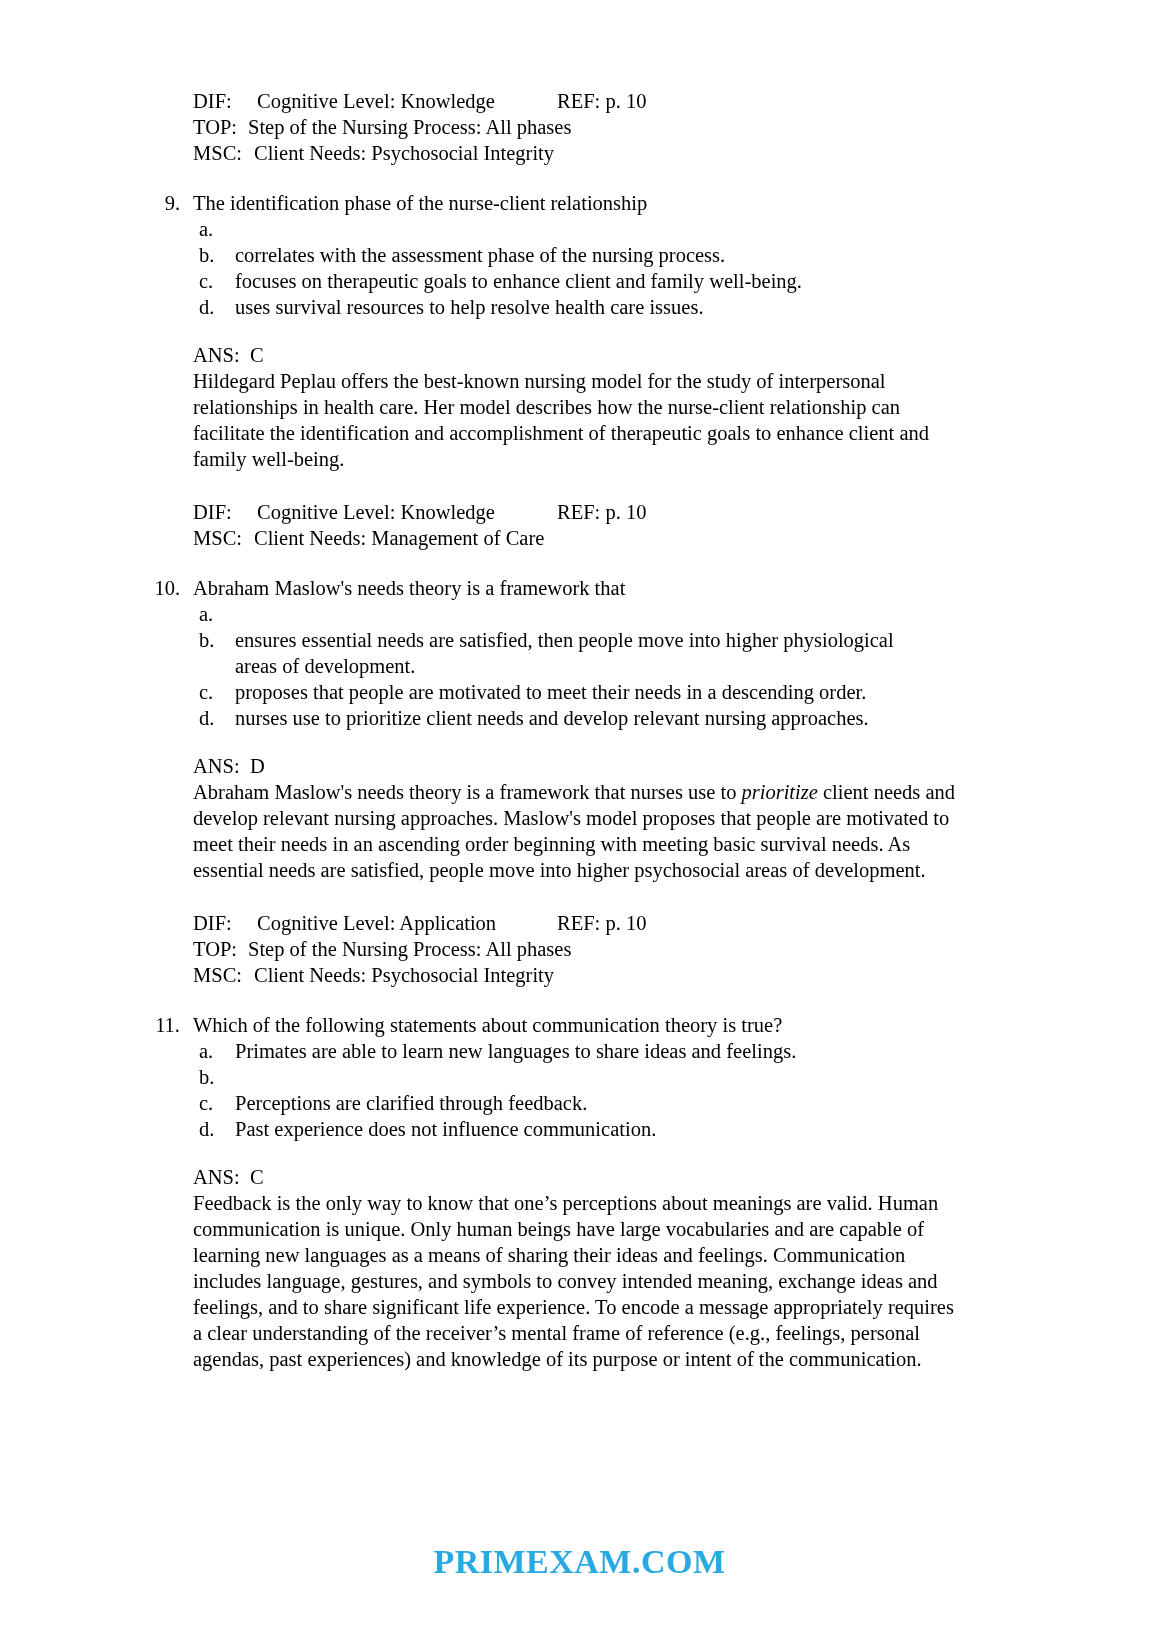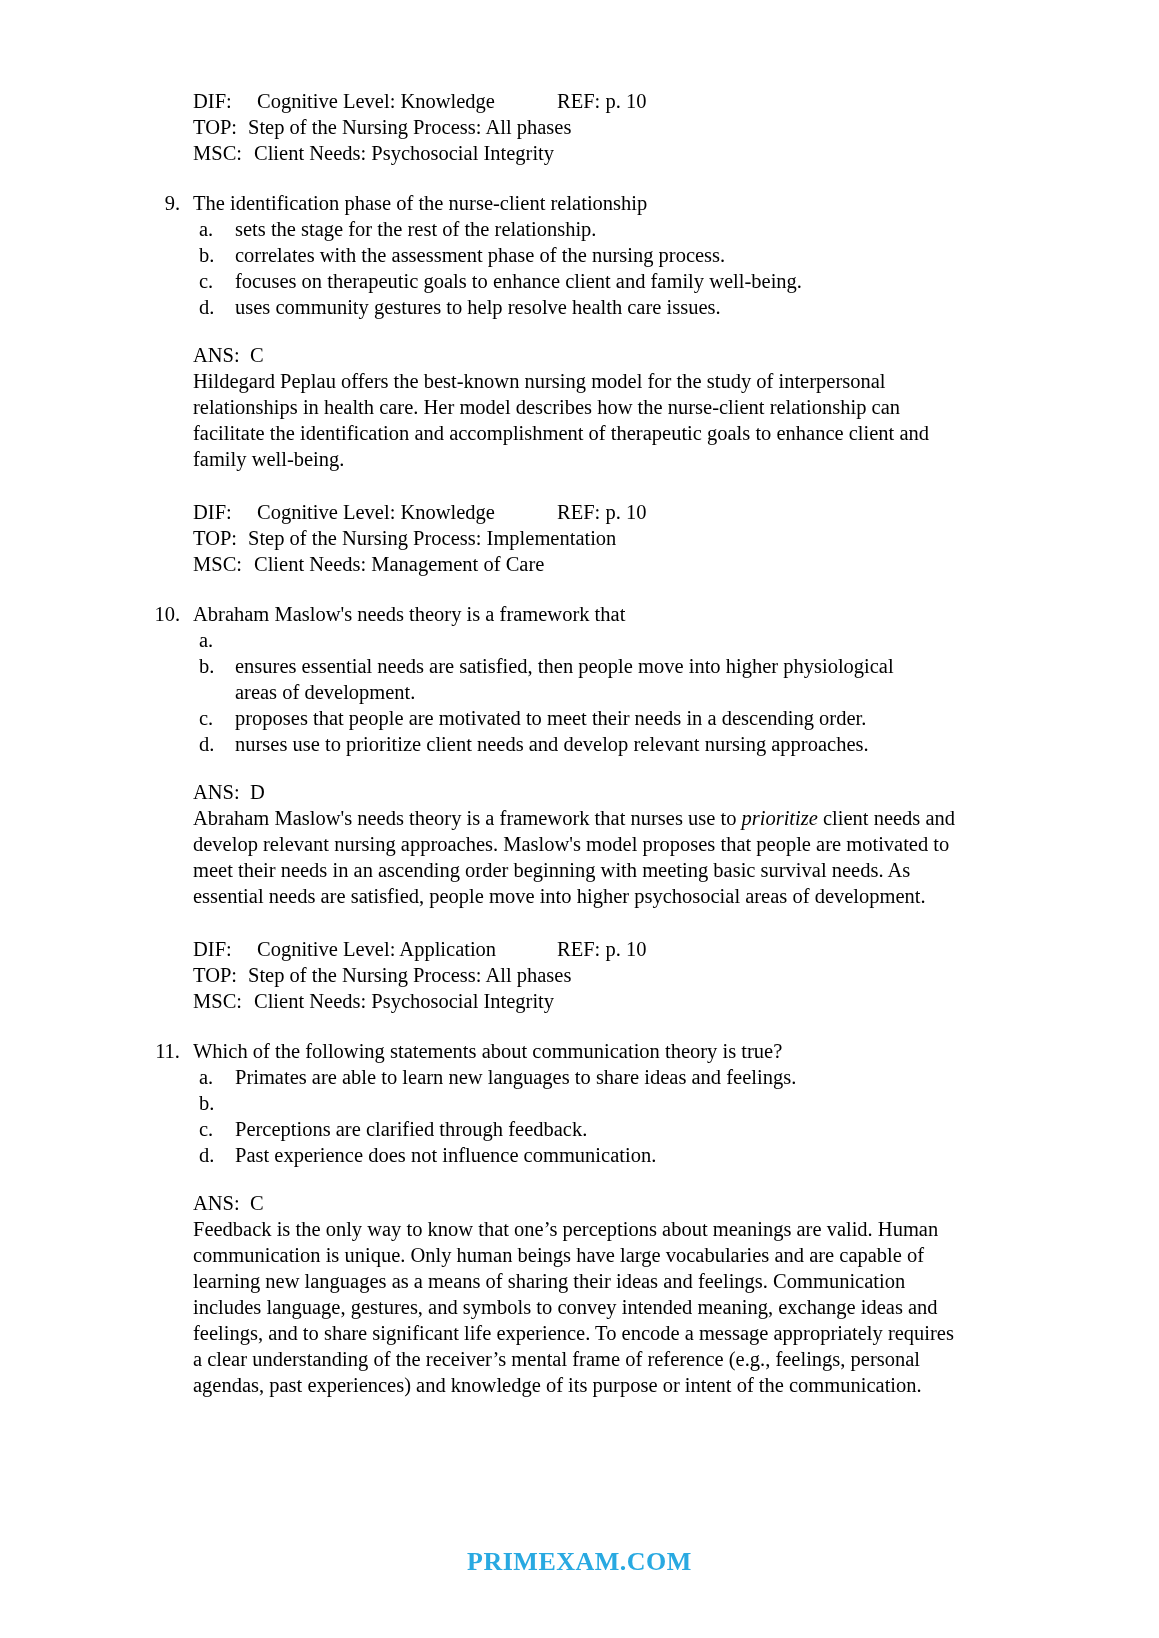--- a/index.html
+++ b/index.html
@@ -41,21 +41,21 @@
   .opt-letter { width: 42px; padding-left: 6px; flex: none; }
   .opt-text { white-space: pre-line; max-width: 800px; }
   .rationale { white-space: pre-line; width: 900px; }
   .rationale .italic { font-style: italic; }
   .footer {
     position: absolute;
     top: 1545px;
     left: 0;
     width: 100%;
     text-align: center;
-    font-size: 26px;
+    font-size: 34px;
     line-height: 34px;
     font-weight: bold;
     letter-spacing: 0.5px;
     color: #29A9E1;
   }
 </style>
 </head>
 <body>
 
 <div class="page">
@@ -67,47 +67,45 @@
       <div class="meta-line"><span class="lbl lbl-msc">MSC:</span><span>Client Needs: Psychosocial Integrity</span></div>
     </div>
 
     <div class="question">
       <div class="q-row">
         <div class="q-num">9.</div>
         <div class="q-stem">The identification phase of the nurse-client relationship</div>
       </div>
       <div class="opt">
           <div class="opt-letter">a.</div>
-          <div class="opt-text">sets the stage for the rest of the relationship.</div>
         </div>
       <div class="opt">
           <div class="opt-letter">b.</div>
           <div class="opt-text">correlates with the assessment phase of the nursing process.</div>
         </div>
       <div class="opt">
           <div class="opt-letter">c.</div>
           <div class="opt-text">focuses on therapeutic goals to enhance client and family well-being.</div>
         </div>
       <div class="opt">
           <div class="opt-letter">d.</div>
-          <div class="opt-text">uses community gestures to help resolve health care issues.</div>
+          <div class="opt-text">uses survival resources to help resolve health care issues.</div>
         </div>
     </div>
 
     <div class="answer-block">
       <div class="ans-line"><span class="lbl lbl-ans">ANS:</span><span>C</span></div>
       <div class="rationale">Hildegard Peplau offers the best-known nursing model for the study of interpersonal
 relationships in health care. Her model describes how the nurse-client relationship can
 facilitate the identification and accomplishment of therapeutic goals to enhance client and
 family well-being.</div>
     </div>
 
     <div class="meta-block">
       <div class="meta-line"><span class="lbl lbl-dif">DIF:</span><span>Cognitive Level: Knowledge</span><span class="meta-ref"><span>REF:</span> <span>p. 10</span></span></div>
-      <div class="meta-line"><span class="lbl lbl-top">TOP:</span><span>Step of the Nursing Process: Implementation</span></div>
       <div class="meta-line"><span class="lbl lbl-msc">MSC:</span><span>Client Needs: Management of Care</span></div>
     </div>
 
     <div class="question">
       <div class="q-row">
         <div class="q-num">10.</div>
         <div class="q-stem">Abraham Maslow's needs theory is a framework that</div>
       </div>
       <div class="opt">
           <div class="opt-letter">a.</div>

